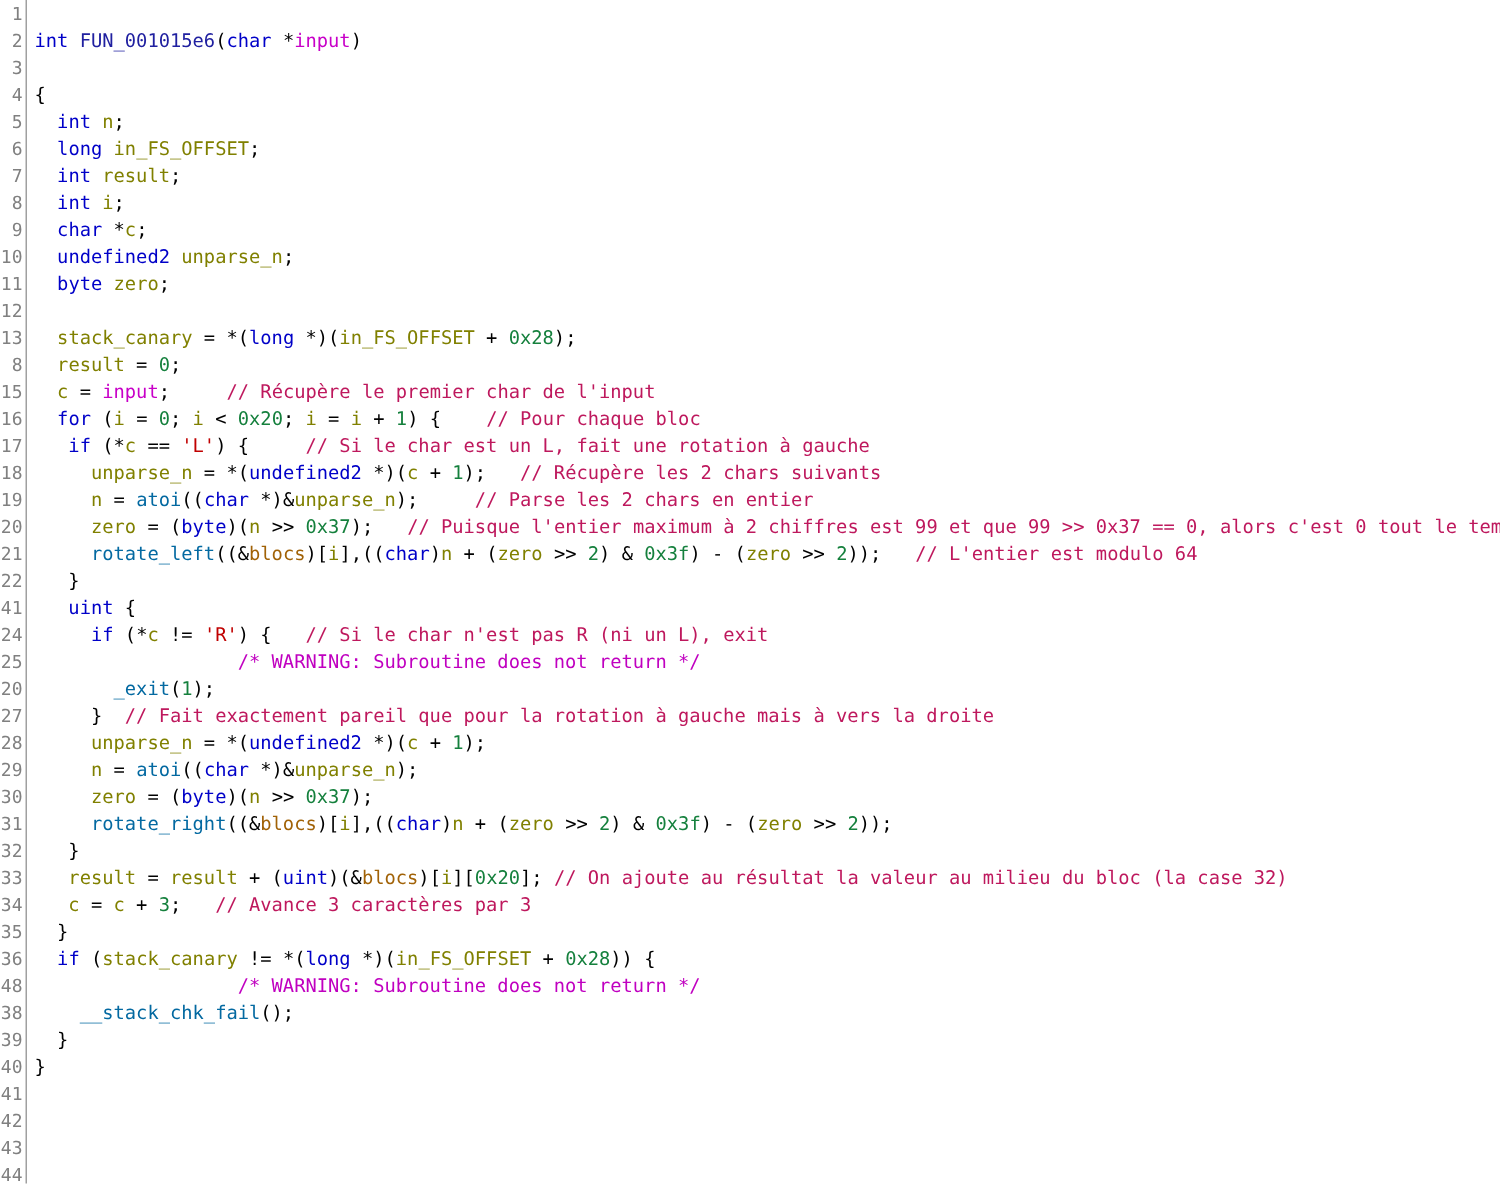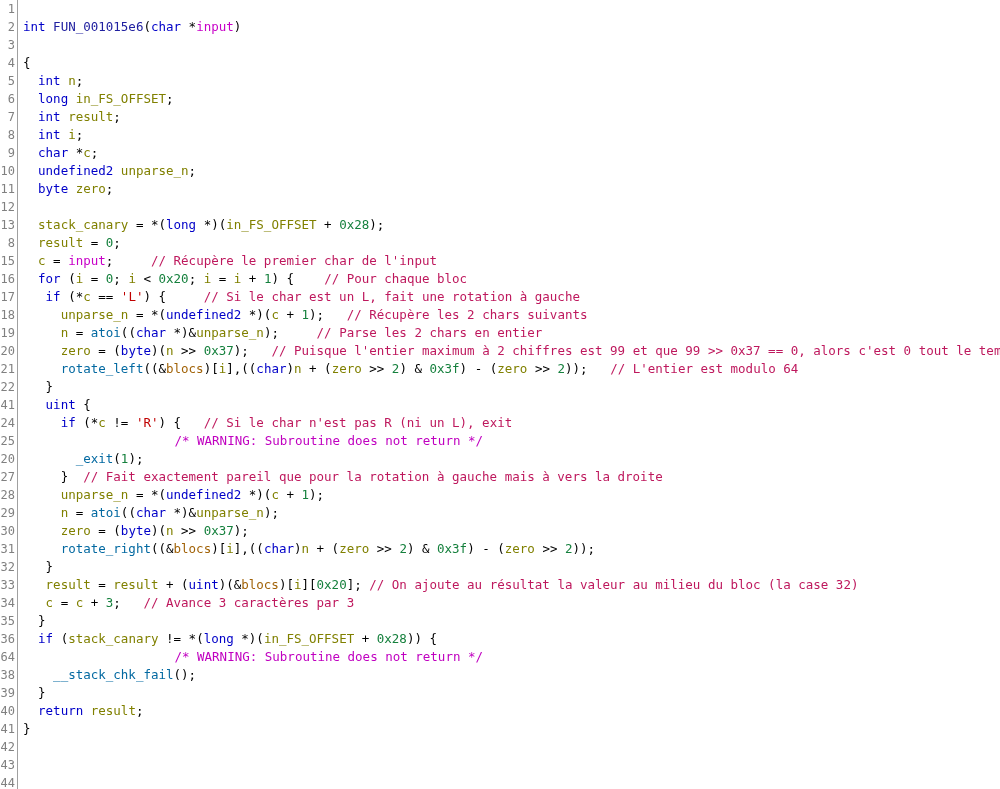--- a/index.html
+++ b/index.html
@@ -67,21 +67,21 @@
   
   .t-kw       { color: #0000c8; }             
   .t-fn       { color: #0369a1; }             
   .t-fndef    { color: #2020a0; }             
   .t-var      { color: #808000; }             
   .t-param    { color: #c800c8; }             
   .t-global   { color: #a16207; }             
   .t-num      { color: #15803d; }             
   .t-str      { color: #c00000; }             
   .t-comment  { color: #be185d; }             
-  .t-warn     { color: #c000c0; margin-left: 16px; }              */
+  .t-warn     { color: #c000c0; }              */
   .t-punct    { color: #000000; }             
 </style>
 </head>
 <body>
 
 <div id="code-viewer">
 
   <div id="gutter">
       <div class="lineno">1</div>
       <div class="lineno">2</div>
@@ -112,21 +112,21 @@
       <div class="lineno">27</div>
       <div class="lineno">28</div>
       <div class="lineno">29</div>
       <div class="lineno">30</div>
       <div class="lineno">31</div>
       <div class="lineno">32</div>
       <div class="lineno">33</div>
       <div class="lineno">34</div>
       <div class="lineno">35</div>
       <div class="lineno">36</div>
-      <div class="lineno">64</div>
+      <div class="lineno">48</div>
       <div class="lineno">38</div>
       <div class="lineno">39</div>
       <div class="lineno">40</div>
       <div class="lineno">41</div>
       <div class="lineno">42</div>
       <div class="lineno">43</div>
       <div class="lineno">44</div>
     </div>
 
   <div id="code-area">
@@ -162,18 +162,17 @@
       <div class="codeline"><span class="t-punct">     </span><span class="t-var">zero</span><span class="t-punct"> = (</span><span class="t-kw">byte</span><span class="t-punct">)(</span><span class="t-var">n</span><span class="t-punct"> &gt;&gt; </span><span class="t-num">0x37</span><span class="t-punct">);</span></div>
       <div class="codeline"><span class="t-punct">     </span><span class="t-fn">rotate_right</span><span class="t-punct">((&amp;</span><span class="t-global">blocs</span><span class="t-punct">)[</span><span class="t-var">i</span><span class="t-punct">],((</span><span class="t-kw">char</span><span class="t-punct">)</span><span class="t-var">n</span><span class="t-punct"> + (</span><span class="t-var">zero</span><span class="t-punct"> &gt;&gt; </span><span class="t-num">2</span><span class="t-punct">) &amp; </span><span class="t-num">0x3f</span><span class="t-punct">) - (</span><span class="t-var">zero</span><span class="t-punct"> &gt;&gt; </span><span class="t-num">2</span><span class="t-punct">));</span></div>
       <div class="codeline"><span class="t-punct">   }</span></div>
       <div class="codeline"><span class="t-punct">   </span><span class="t-var">result</span><span class="t-punct"> = </span><span class="t-var">result</span><span class="t-punct"> + (</span><span class="t-kw">uint</span><span class="t-punct">)(&amp;</span><span class="t-global">blocs</span><span class="t-punct">)[</span><span class="t-var">i</span><span class="t-punct">][</span><span class="t-num">0x20</span><span class="t-punct">];</span><span class="t-punct"> </span><span class="t-comment">// On ajoute au résultat la valeur au milieu du bloc (la case 32)</span></div>
       <div class="codeline"><span class="t-punct">   </span><span class="t-var">c</span><span class="t-punct"> = </span><span class="t-var">c</span><span class="t-punct"> + </span><span class="t-num">3</span><span class="t-punct">;</span><span class="t-punct">   </span><span class="t-comment">// Avance 3 caractères par 3</span></div>
       <div class="codeline"><span class="t-punct">  }</span></div>
       <div class="codeline"><span class="t-punct">  </span><span class="t-kw">if</span><span class="t-punct"> (</span><span class="t-var">stack_canary</span><span class="t-punct"> != *(</span><span class="t-kw">long</span><span class="t-punct"> *)(</span><span class="t-var">in_FS_OFFSET</span><span class="t-punct"> + </span><span class="t-num">0x28</span><span class="t-punct">)) {</span></div>
       <div class="codeline"><span class="t-punct">                  </span><span class="t-warn">/* WARNING: Subroutine does not return */</span></div>
       <div class="codeline"><span class="t-punct">    </span><span class="t-fn">__stack_chk_fail</span><span class="t-punct">();</span></div>
       <div class="codeline"><span class="t-punct">  }</span></div>
-      <div class="codeline"><span class="t-punct">  </span><span class="t-kw">return</span><span class="t-punct"> </span><span class="t-var">result</span><span class="t-punct">;</span></div>
       <div class="codeline"><span class="t-punct">}</span></div>
       <div class="codeline">&nbsp;</div>
     </div>
 
 </div>
 
 </body></html>

